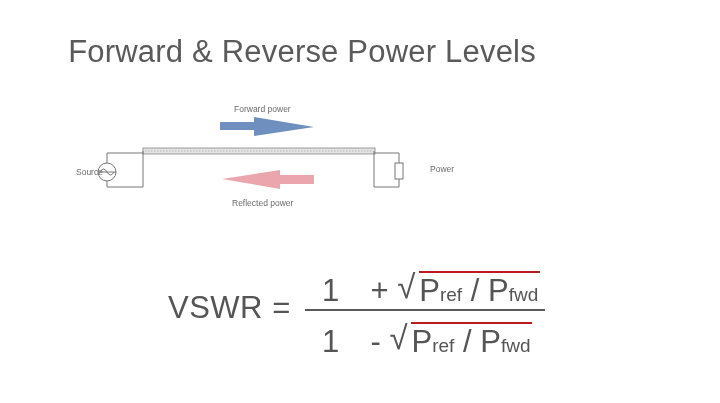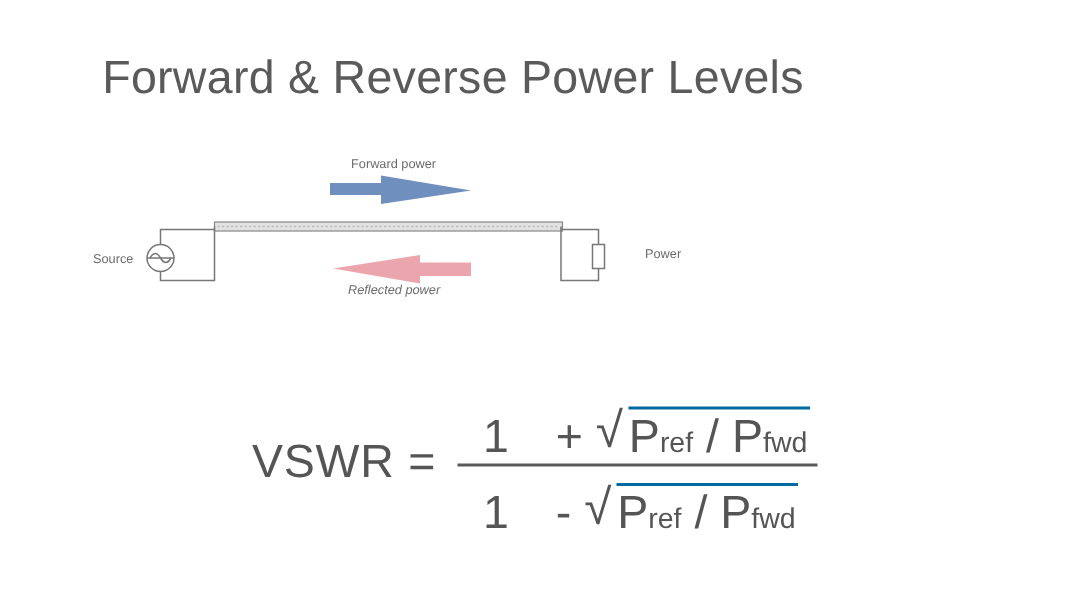--- a/index.html
+++ b/index.html
@@ -7,34 +7,34 @@
       width: 720px; height: 403px; background: #ffffff; position: relative; overflow: hidden;
       font-family: "Liberation Sans", "DejaVu Sans", sans-serif; color: #555;
     }
     .title {
       position: absolute; left: 0; width: 604px; top: 34px; text-align: center;
       font-size: 31px; color: #5a5a5a; letter-spacing: 0.2px;
     }
     .diagram { position: absolute; left: 0; top: 0; width: 621px; height: 403px; margin-left: 28px; }
     .lbl { position: absolute; font-size: 8.5px; color: #6b6b6b; white-space: nowrap; }
     .lbl-fwd { left: 206px; top: 104px; }
-    .lbl-ref { left: 204px; top: 188px; font-style: italic; }
-    .lbl-src { left: 34px; top: 167px; }
+    .lbl-ref { left: 204px; top: 198px; }
+    .lbl-src { left: 48px; top: 167px; }
     .lbl-load { left: 402px; top: 164px; }
 
     .formula { position: absolute; left: 0; top: 0; width: 720px; height: 342px; color: #555; }
     .vswr { position: absolute; left: 168px; top: 290px; font-size: 31px; letter-spacing: 0.5px; }
     .num, .den { position: absolute; font-size: 31px; white-space: nowrap; }
     .num { left: 322px; top: 271px; }
     .den { left: 322px; top: 322px; }
     .frac-bar { position: absolute; left: 305px; top: 309px; width: 240px; height: 2px; background: #5a5a5a; }
     .op { display: inline-block; }
     .sqrt-wrap { display: inline-block; position: relative; padding-left: 22px; }
     .sqrt-sign { position: absolute; left: 0; top: -3px; font-size: 33px; }
-    .radicand { display: inline-block; border-top: 2px solid #0369a1; padding-top: 0px; padding-right: 2px; }
+    .radicand { display: inline-block; border-top: 2px solid #b91c1c; padding-top: 0px; padding-right: 2px; }
     .sub { font-size: 19px; }
   </style>
 </head>
 <body>
 
 <div class="title">Forward &amp; Reverse Power Levels</div>
 
 <div class="diagram">
   <svg width="720" height="403" style="position:absolute;left:0;top:0">
 

